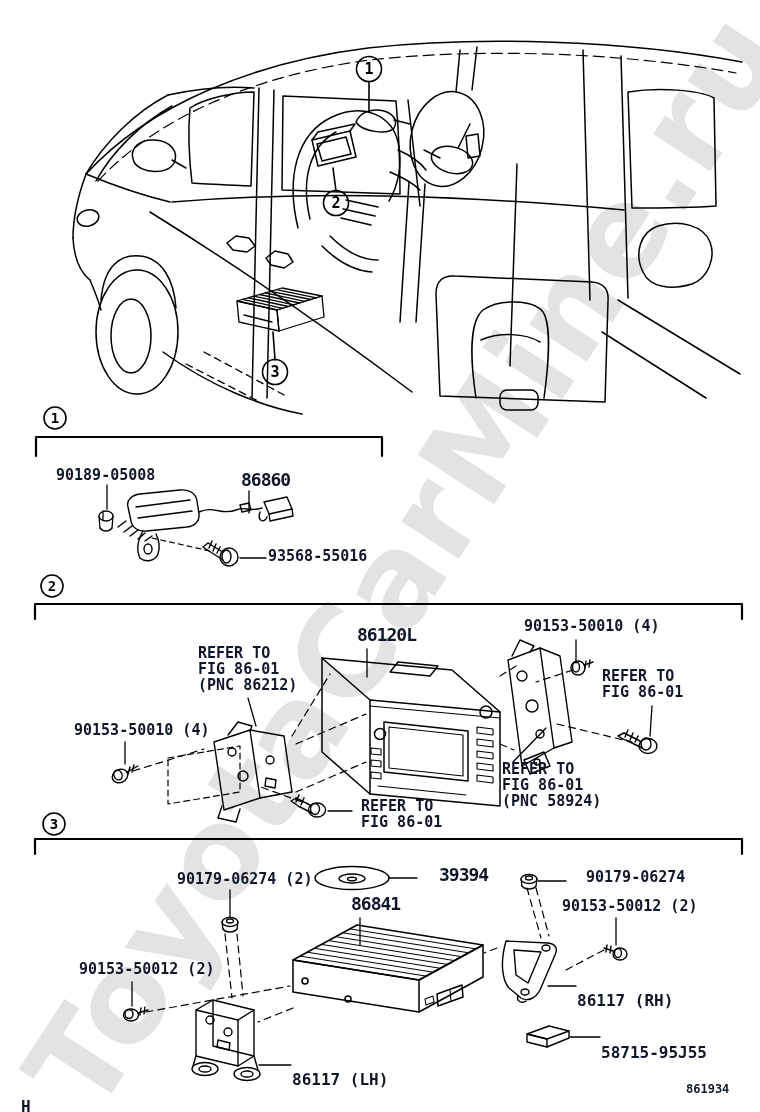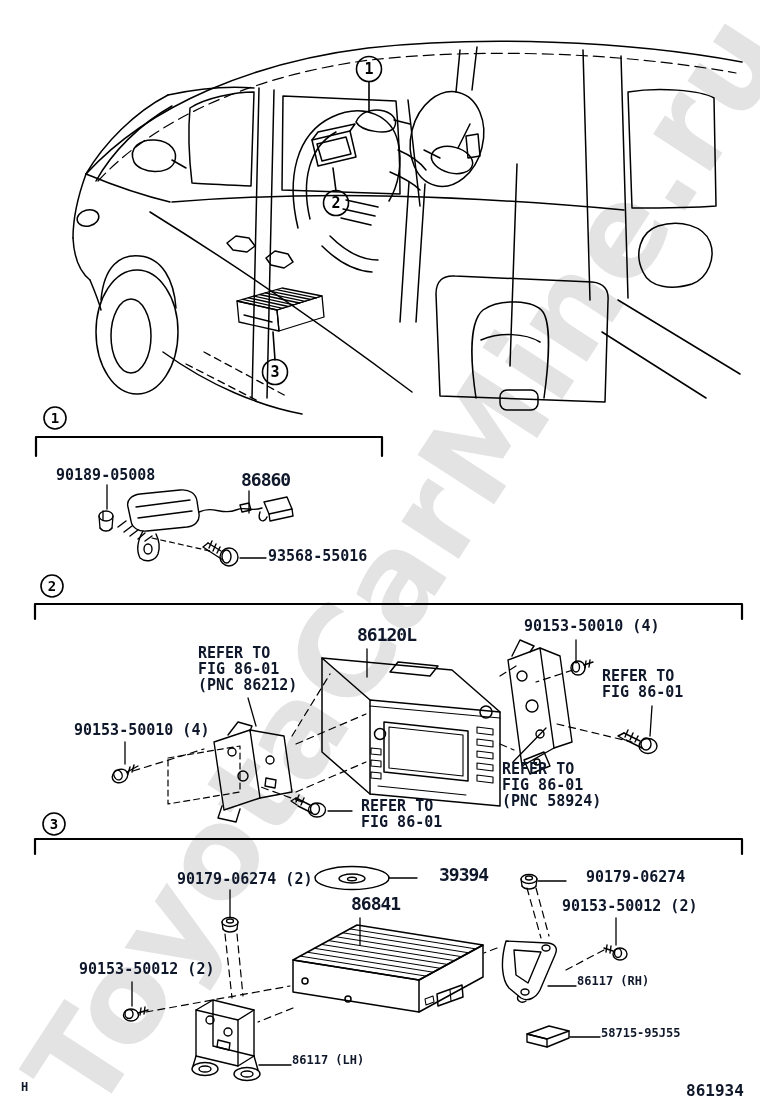--- a/index.html
+++ b/index.html
@@ -6,23 +6,23 @@
   .stage{position:relative;width:760px;height:1112px;background:#ffffff;overflow:hidden;
          font-family:"DejaVu Sans Mono","Liberation Mono",monospace;}
   .watermark{position:absolute;left:-215px;top:520px;width:1200px;text-align:center;
              transform:rotate(-57deg);transform-origin:center;
              font-family:"DejaVu Sans","Liberation Sans",sans-serif;
              font-weight:700;font-size:125px;letter-spacing:2px;color:#e3e3e3;
              white-space:nowrap;user-select:none;}
   .artwork{position:absolute;left:0;top:0;}
   .lbl{position:absolute;font-weight:700;color:#0f172a;white-space:nowrap;line-height:1.05;}
   .fs15{font-size:15px;}
-  .fs16{font-size:12px;}
+  .fs16{font-size:16px;margin-top:18px;}
   .fs18{font-size:18px;letter-spacing:-1px;margin-left:20px;}
-  .fs20{font-size:16px;}
+  .fs20{font-size:12px;}
   .refer div{font-size:15px;font-weight:700;}
   svg text{font-family:"DejaVu Sans Mono","Liberation Mono",monospace;font-weight:700;fill:#000;}
 </style>
 </head>
 <body>
 
 <div class="stage">
 
   <div class="watermark">ToyotaCarMine.ru</div>
 

